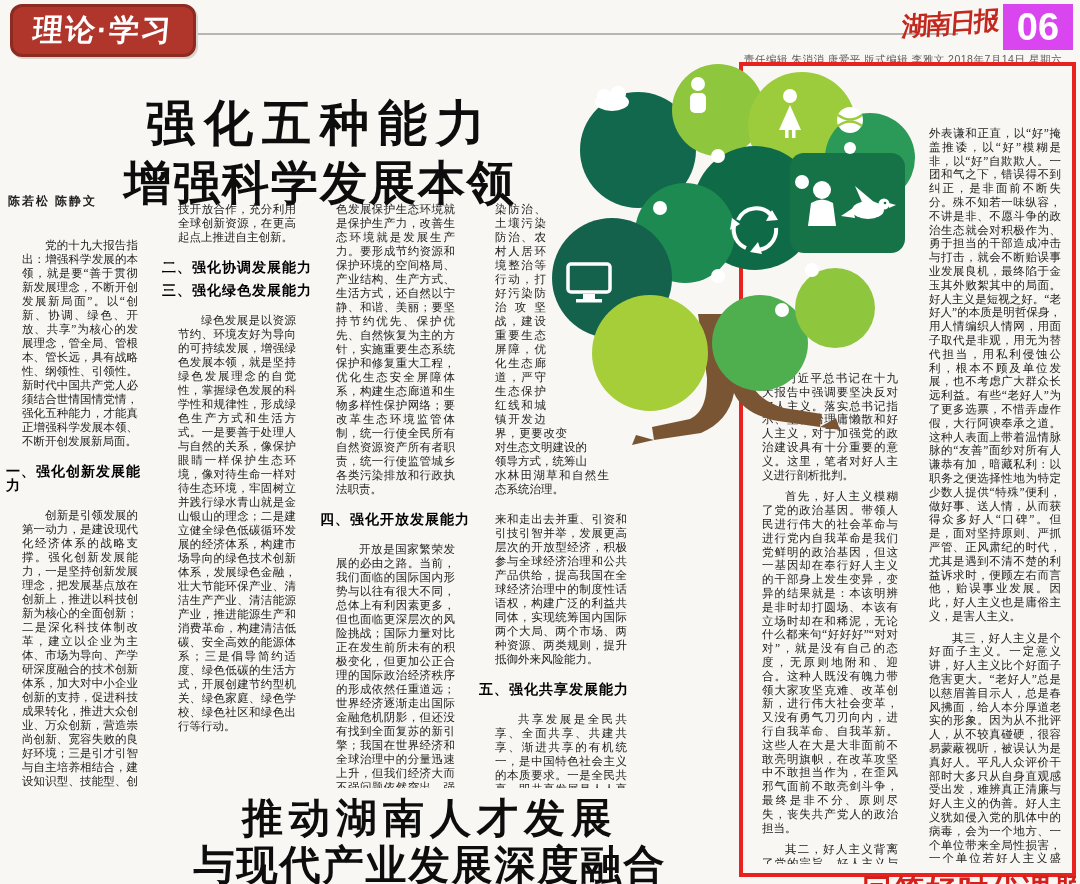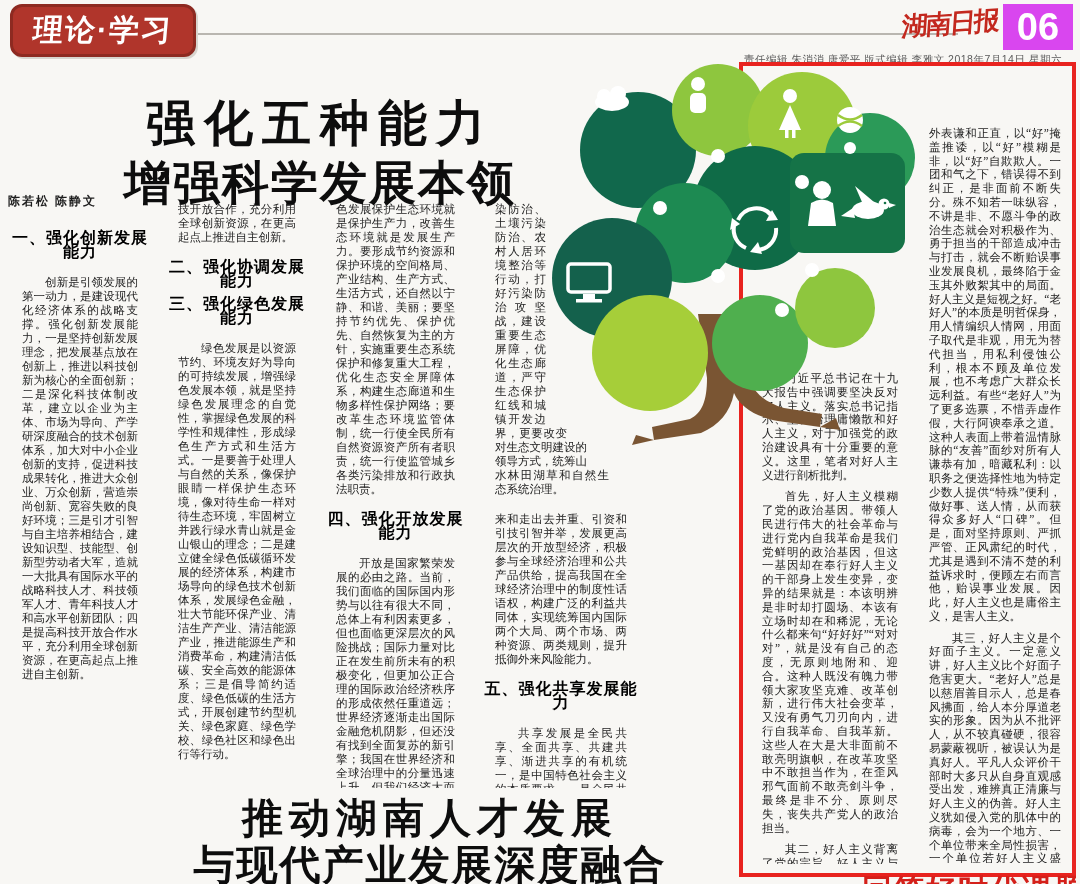--- a/index.html
+++ b/index.html
@@ -22,22 +22,22 @@
           font-family:"Liberation Sans",sans-serif;white-space:nowrap;margin-top:16px;}
   
   .headline{position:absolute;left:18px;top:56px;width:604px;text-align:center;color:#0d0d0d;}
   .headline .l1{font-size:49px;font-weight:900;letter-spacing:9px;line-height:60px;margin-top:38px;}
   .headline .l2{font-size:47px;font-weight:900;letter-spacing:2px;line-height:58px;}
   .authors{position:absolute;left:8px;top:193px;font-size:12px;font-weight:bold;letter-spacing:2px;}
   
   .col{position:absolute;font-size:11.5px;line-height:14px;text-align:justify;overflow:hidden;color:#222;}
   .col p{margin:16px;text-indent:2em;}
   .col p.cont{text-indent:0;}
-  .col p.col-h{font-family:"Liberation Sans",sans-serif;text-indent:0;text-align:center;font-weight:900;
-        font-size:16px;margin:9px 0 7px 0;letter-spacing:1px;color:#000;}
+  .col p.col-h{font-family:"Liberation Sans",sans-serif;text-indent:0;text-align:left;font-weight:900;
+        font-size:14px;margin:9px 0 7px 0;letter-spacing:1px;color:#000;}
   #col1{left:6px;top:222px;width:148px;height:566px;}
   #col2{left:162px;top:186px;width:150px;height:602px;}
   #col3{left:320px;top:186px;width:151px;height:602px;}
   #col4{left:479px;top:186px;width:164px;height:602px;}
   .cutA{float:right;width:97px;height:238px;}
   .cutB{float:right;clear:right;width:76px;height:16px;}
   .cutC{float:right;clear:right;width:56px;height:16px;}
   .cutD{float:right;clear:right;width:34px;height:16px;}
   
   .redbox{position:absolute;left:739px;top:62px;width:337px;height:815px;border:4px solid #e8231f;
@@ -72,20 +72,21 @@
   <div class="pagenum">06</div>
   <div class="edition">责任编辑 朱消消 唐爱平 版式编辑 李雅文 2018年7月14日 星期六</div>
 
   <div class="headline">
     <div class="l1">强化五种能力</div>
     <div class="l2">增强科学发展本领</div>
   </div>
   <div class="authors">陈若松 陈静文</div>
 
   <div class="col" id="col1">
+      <p class="">党的十九大报告指出：增强科学发展的本领，就是要“善于贯彻新发展理念，不断开创发展新局面”。以“创新、协调、绿色、开放、共享”为核心的发展理念，管全局、管根本、管长远，具有战略性、纲领性、引领性。新时代中国共产党人必须结合世情国情党情，强化五种能力，才能真正增强科学发展本领、不断开创发展新局面。</p>
       <p class="col-h">一、强化创新发展能力</p>
       <p class="">创新是引领发展的第一动力，是建设现代化经济体系的战略支撑。强化创新发展能力，一是坚持创新发展理念，把发展基点放在创新上，推进以科技创新为核心的全面创新；二是深化科技体制改革，建立以企业为主体、市场为导向、产学研深度融合的技术创新体系，加大对中小企业创新的支持，促进科技成果转化，推进大众创业、万众创新，营造崇尚创新、宽容失败的良好环境；三是引才引智与自主培养相结合，建设知识型、技能型、创新型劳动者大军，造就一大批具有国际水平的战略科技人才、科技领军人才、青年科技人才和高水平创新团队；四是提高科技开放合作水平，充分利用全球创新资源，在更高起点上推进自主创新。</p>
     </div>
   <div class="col" id="col2">
       <p class="cont">技开放合作，充分利用全球创新资源，在更高起点上推进自主创新。</p>
       <p class="col-h">二、强化协调发展能力</p>
       <p class="col-h">三、强化绿色发展能力</p>
       <p class="">绿色发展是以资源节约、环境友好为导向的可持续发展，增强绿色发展本领，就是坚持绿色发展理念的自觉性，掌握绿色发展的科学性和规律性，形成绿色生产方式和生活方式。一是要善于处理人与自然的关系，像保护眼睛一样保护生态环境，像对待生命一样对待生态环境，牢固树立并践行绿水青山就是金山银山的理念；二是建立健全绿色低碳循环发展的经济体系，构建市场导向的绿色技术创新体系，发展绿色金融，壮大节能环保产业、清洁生产产业、清洁能源产业，推进能源生产和消费革命，构建清洁低碳、安全高效的能源体系；三是倡导简约适度、绿色低碳的生活方式，开展创建节约型机关、绿色家庭、绿色学校、绿色社区和绿色出行等行动。</p>
     </div>
   <div class="col" id="col3">

